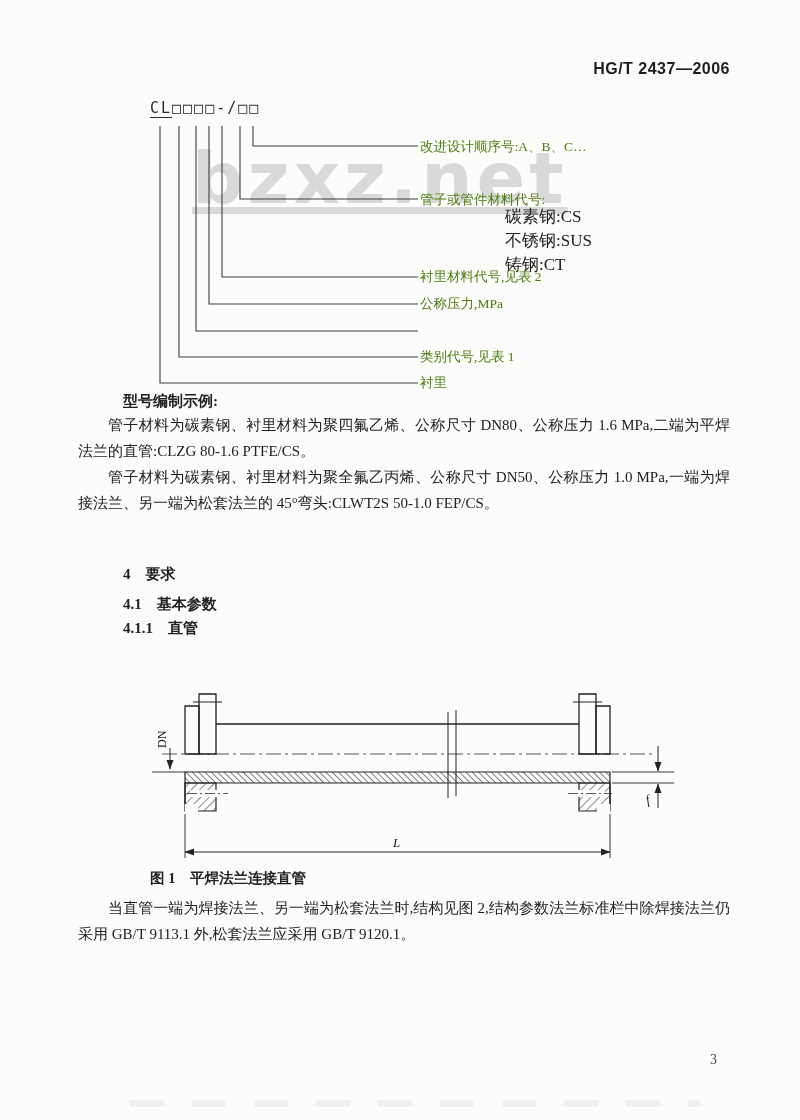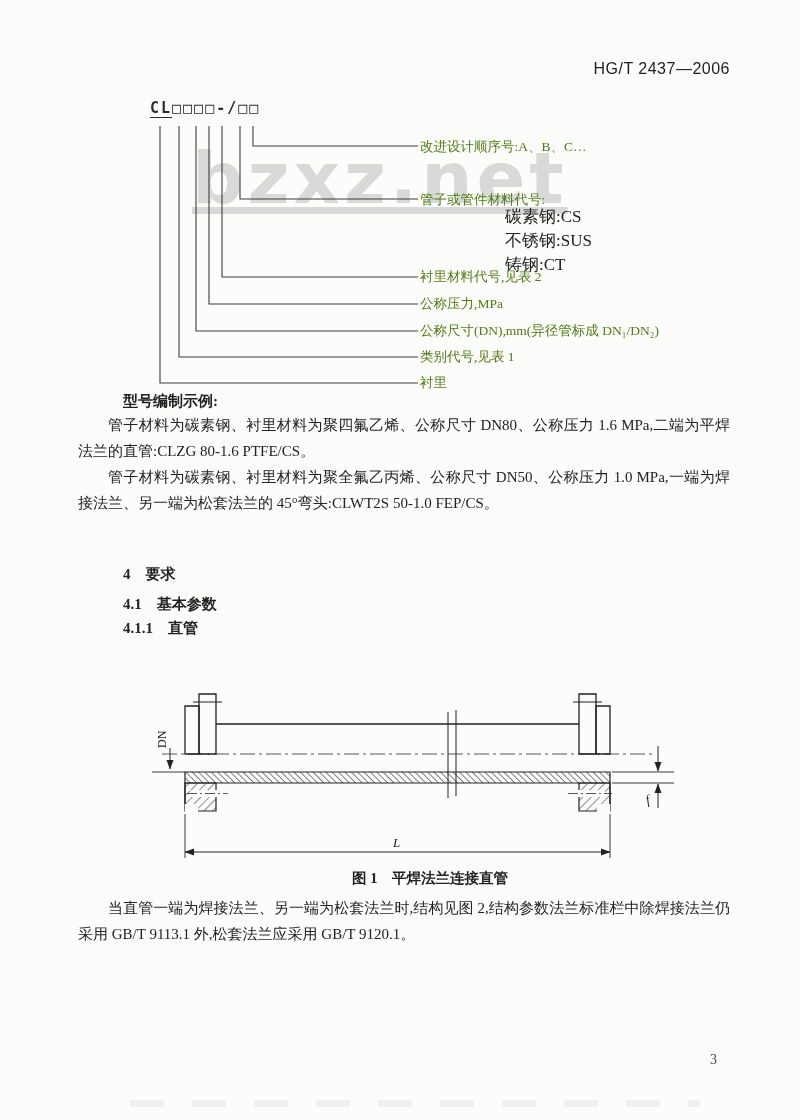--- a/index.html
+++ b/index.html
@@ -14,47 +14,47 @@
   }
   .watermark{
     position:absolute;left:192px;top:136px;
     font-family:"DejaVu Sans","Liberation Sans",sans-serif;
     font-weight:bold;font-size:72px;letter-spacing:4px;
     color:#d9d9d9;z-index:0;user-select:none;text-decoration:underline;
   }
   .hdr-code{
     position:absolute;top:60px;right:70px;
     font-family:"Liberation Sans","DejaVu Sans",sans-serif;
-    font-weight:normal;font-size:16px;letter-spacing:.5px;z-index:2;
+    font-weight:bold;font-size:16px;letter-spacing:.5px;z-index:2;
   }
   .desig-code{
     position:absolute;left:150px;top:99px;z-index:2;
     font-family:"DejaVu Sans Mono","Liberation Mono",monospace;
-    font-size:15px;font-weight:bold;letter-spacing:2px;color:#2a2a2a;
+    font-size:15px;font-weight:normal;letter-spacing:2px;color:#2a2a2a;
   }
   .desig-code .prefix{text-decoration:underline;text-underline-offset:4px;}
   .desig-svg{position:absolute;left:148px;top:118px;z-index:1;}
   .desig-label{
     position:absolute;left:420px;z-index:2;
     font-size:13.5px;white-space:nowrap;color:#4d7c0f;
   }
   .desig-sub{
     position:absolute;left:505px;z-index:2;
     font-size:17px;white-space:nowrap;color:#222;
   }
   .bodytext{
     position:absolute;left:78px;width:652px;z-index:2;
     font-size:15px;line-height:26px;text-align:justify;color:#222;
   }
   .indent{text-indent:2em;}
   .bold{font-weight:bold;margin-left:45px;}
   .fig-wrap{position:absolute;left:150px;top:686px;z-index:2;}
   .fig-caption{
     position:absolute;left:150px;top:869px;width:560px;z-index:2;
-    text-align:center;font-weight:bold;font-size:14.5px;color:#222;
+    font-weight:bold;font-size:14.5px;color:#222;
   }
   .page-num{
     position:absolute;left:710px;top:1052px;z-index:2;
     font-size:14px;color:#444;
   }
   .cut-remnant{
     position:absolute;left:130px;top:1100px;width:570px;height:7px;z-index:1;
     background:repeating-linear-gradient(90deg,#efefee 0 34px,transparent 34px 62px);
     opacity:.9;
   }
@@ -85,21 +85,20 @@
     </g>
   </svg>
 
   <div class="desig-label" style="top:138px">改进设计顺序号:A、B、C…</div>
   <div class="desig-label" style="top:191px">管子或管件材料代号:</div>
   <div class="desig-sub" style="top:205px">碳素钢:CS</div>
   <div class="desig-sub" style="top:229px">不锈钢:SUS</div>
   <div class="desig-sub" style="top:253px">铸钢:CT</div>
   <div class="desig-label" style="top:268px">衬里材料代号,见表 2</div>
   <div class="desig-label" style="top:295px">公称压力,MPa</div>
-  <div class="desig-label" style="top:322px">公称尺寸(DN),mm(异径管标成 DN₁/DN₂)</div>
   <div class="desig-label" style="top:348px">类别代号,见表 1</div>
   <div class="desig-label" style="top:374px">衬里</div>
 
   <div class="bodytext bold" style="top:388px">型号编制示例:</div>
   <div class="bodytext indent" style="top:412px">管子材料为碳素钢、衬里材料为聚四氟乙烯、公称尺寸 DN80、公称压力 1.6 MPa,二端为平焊法兰的直管:CLZG 80-1.6 PTFE/CS。</div>
   <div class="bodytext indent" style="top:464px">管子材料为碳素钢、衬里材料为聚全氟乙丙烯、公称尺寸 DN50、公称压力 1.0 MPa,一端为焊接法兰、另一端为松套法兰的 45°弯头:CLWT2S 50-1.0 FEP/CS。</div>
 
   <div class="bodytext bold" style="top:561px">4　要求</div>
   <div class="bodytext bold" style="top:591px">4.1　基本参数</div>
   <div class="bodytext bold" style="top:615px">4.1.1　直管</div>

